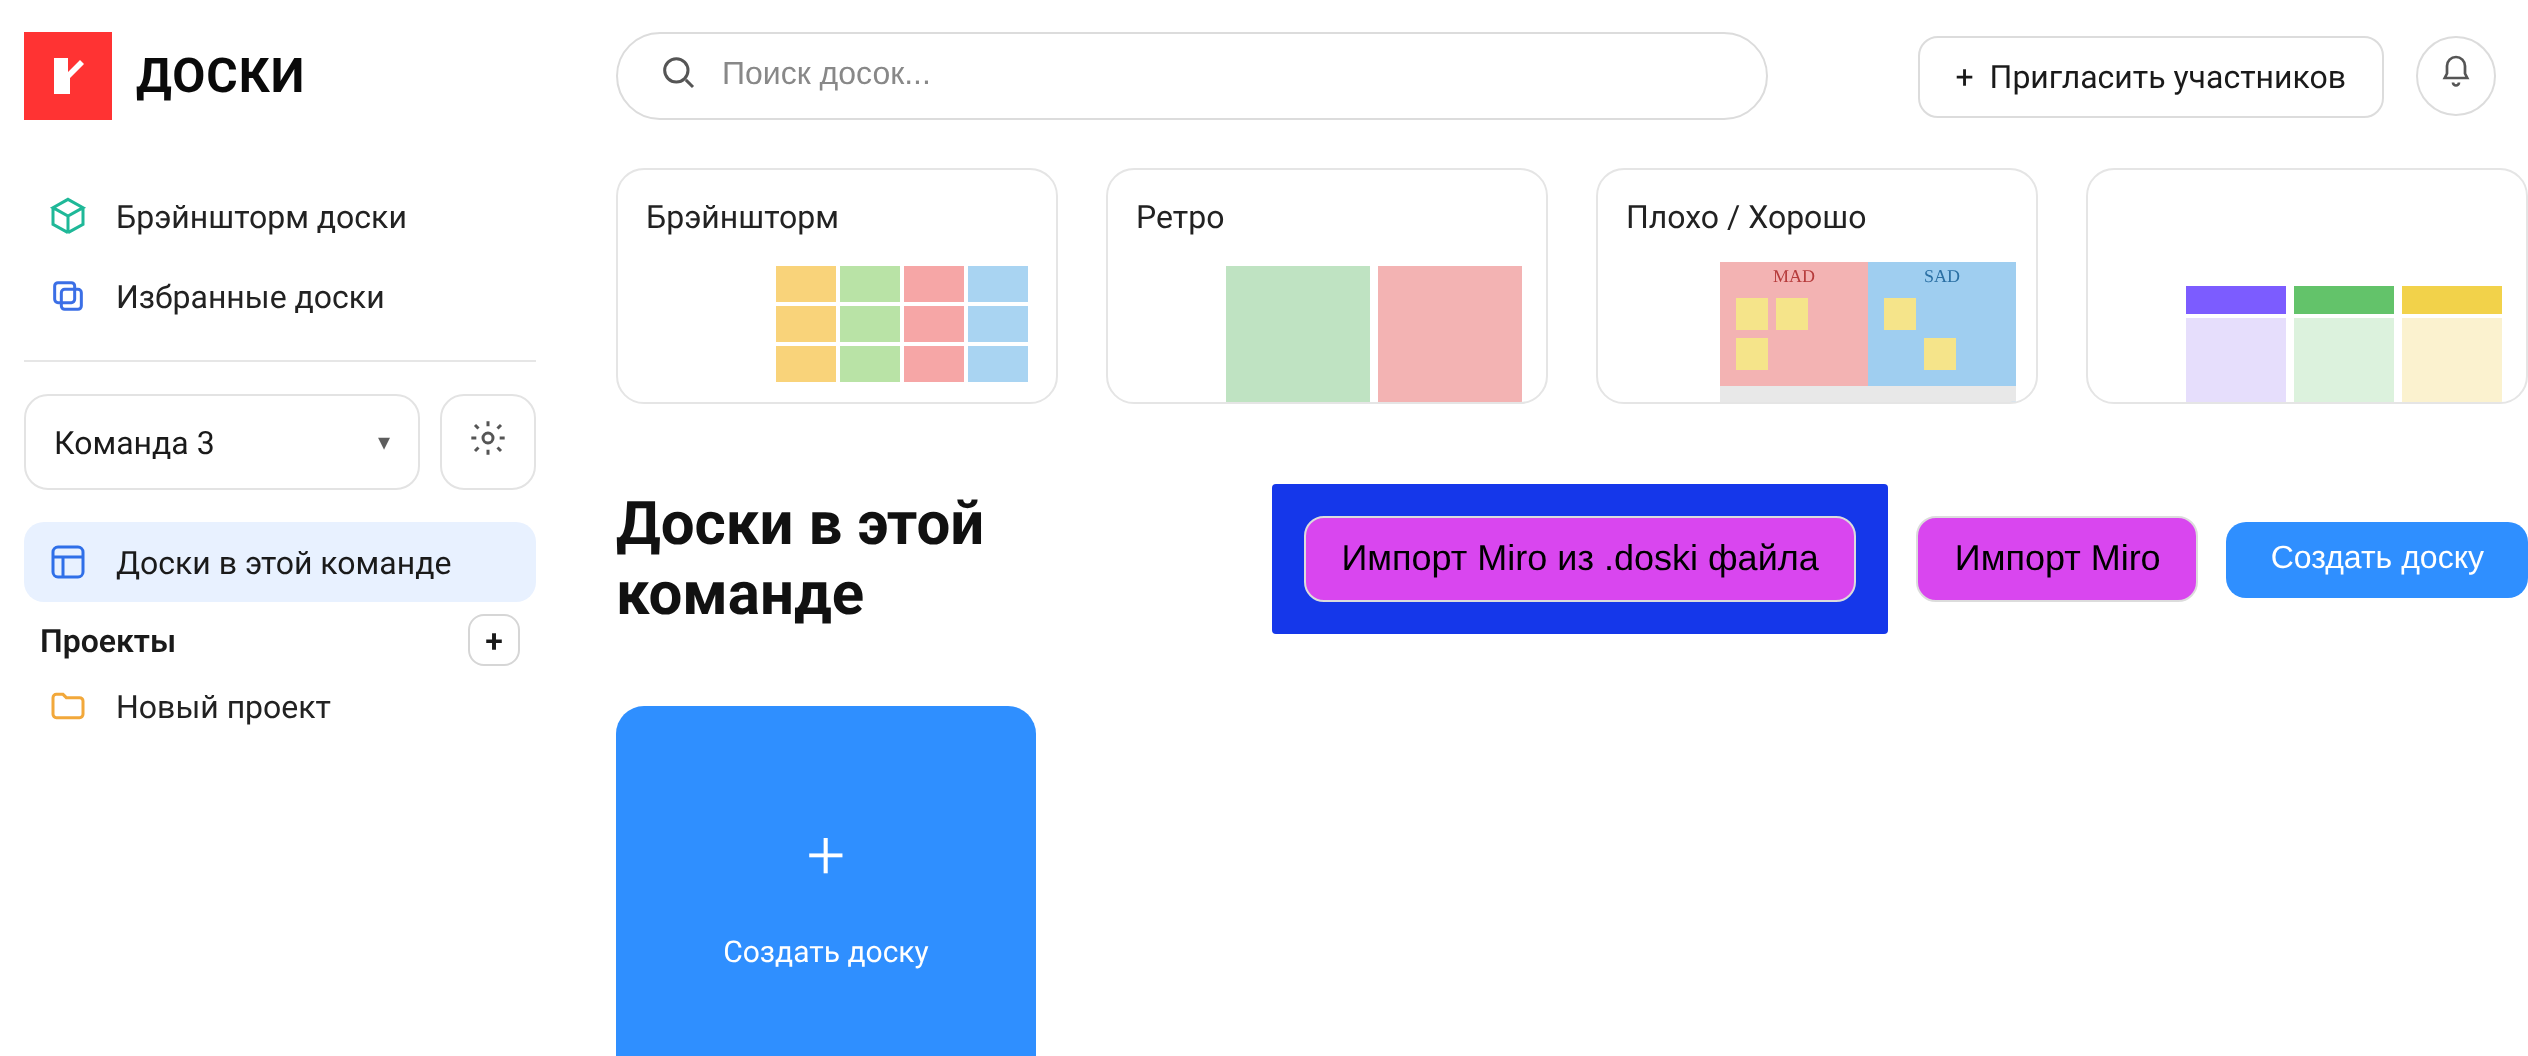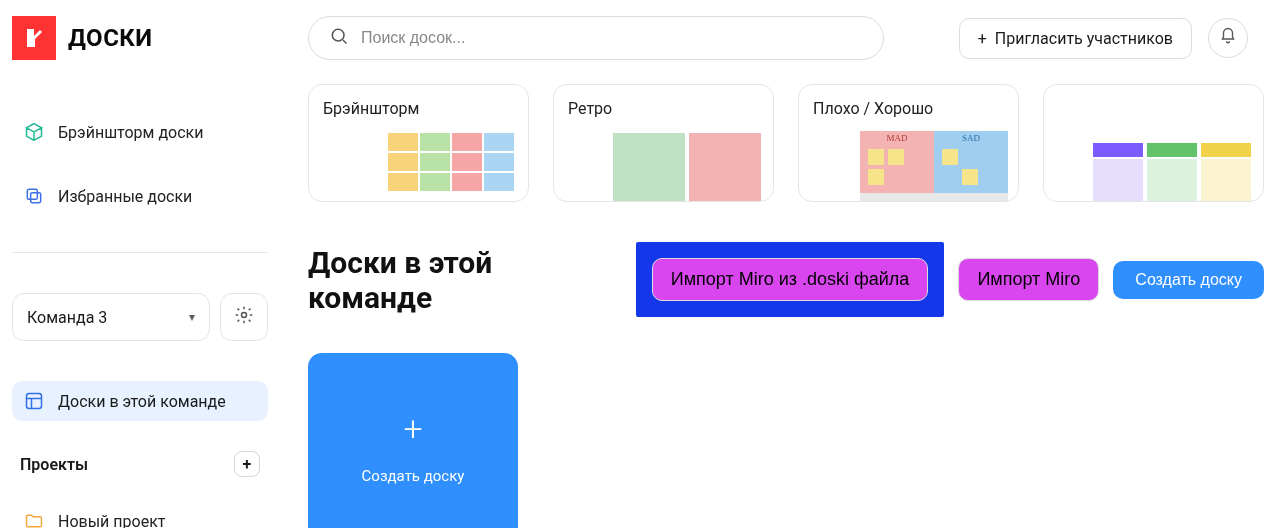--- a/index.html
+++ b/index.html
@@ -13,21 +13,21 @@
     position: relative;
   }
   .app { display: flex; height: 100%; }
   
   .sidebar {
     width: 280px;
     padding: 16px 12px;
     border-right: none;
     display: flex;
     flex-direction: column;
-    gap: 24px;
+    gap: 0;
   }
   .logo-row { display: flex; align-items: center; gap: 12px; margin-bottom: 28px; }
   .logo-box {
     width: 44px; height: 44px;
     background: #ff3333;
     display: flex; align-items: center; justify-content: center;
   }
   .logo-glyph { width: 24px; height: 24px; fill: #fff; }
   .logo-text { font-size: 24px; font-weight: 700; letter-spacing: 0.5px; color: #0a0a0a; }
   .nav-item {

